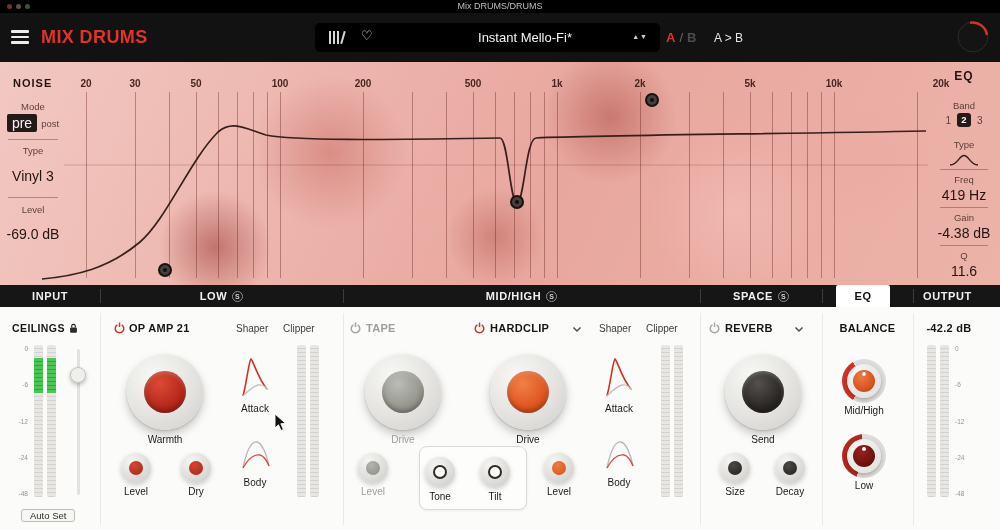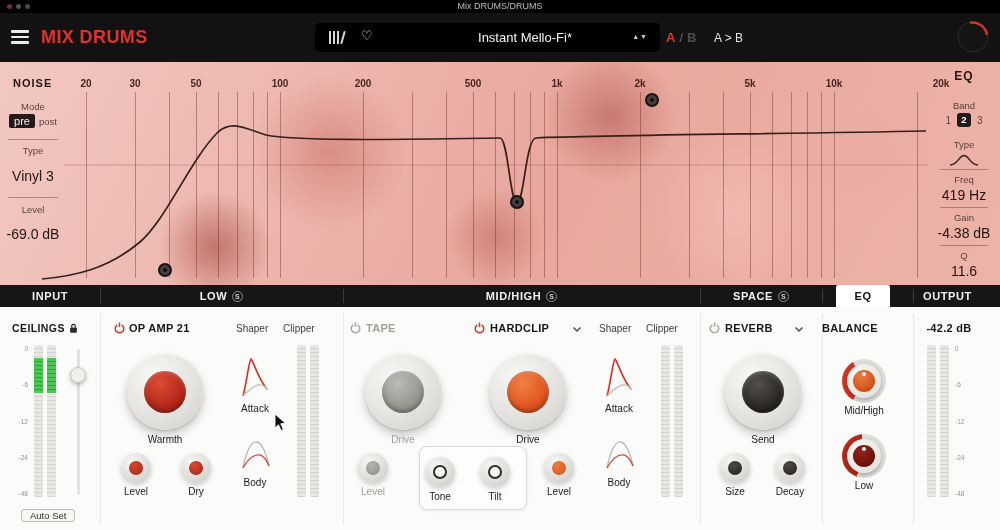--- a/index.html
+++ b/index.html
@@ -42,21 +42,21 @@
       linear-gradient(115deg, #f2c8c2 0%, #e8a79e 55%, #ecb3a9 100%);
   }
   .flabel { position:absolute; top:16px; transform:translateX(-50%); font-size:10px; font-weight:bold; color:#4a2520; }
   .sidep { position:absolute; top:0; height:223px; }
   .sidep .lbl { position:absolute; left:0; width:66px; text-align:center; font-size:9.5px; color:#5d3f39; }
   .sidep .val { position:absolute; left:0; width:66px; text-align:center; font-size:14px; color:#241410; }
   .sidep .rule { position:absolute; height:1px; background:rgba(90,35,28,0.38); }
   #noisep { left:0; width:78px; }
   #noisep .title { position:absolute; left:13px; top:15px; font-size:11px; font-weight:bold; color:#241310; letter-spacing:1px; }
   .moderow { position:absolute; left:0; top:52px; width:66px; display:flex; justify-content:center; align-items:center; gap:4px; }
-  .prebadge { background:#241a18; color:#f3f3f3; font-size:11px; padding:1px 5px; border-radius:2px; }
+  .prebadge { background:#241a18; color:#f3f3f3; font-size:14px; padding:1px 5px; border-radius:2px; }
   .postlbl { font-size:9.5px; color:#5d3f39; }
   #eqp { right:0; width:72px; }
   #eqp .lbl, #eqp .val { width:72px; }
   #eqp .title { position:absolute; left:0; top:7px; width:72px; text-align:center; font-size:12px; font-weight:bold; color:#241310; letter-spacing:1px; }
   .bandrow { position:absolute; left:0; top:51px; width:72px; display:flex; justify-content:center; align-items:center; gap:6px; }
   .bandrow .bn { font-size:10px; color:#5d3f39; }
   .bandrow .bsel { width:14px; height:14px; background:#241a18; color:#fff; border-radius:3px; font-size:9.5px; font-weight:bold; text-align:center; line-height:14px; }
   .bellwrap { position:absolute; left:0; top:90px; width:72px; text-align:center; }
 
   
@@ -451,21 +451,21 @@
     <div class="klabel" style="left:763px; top:127px">Send</div>
     <div class="smknob" style="left:720px; top:146px">
         <div class="c dark"></div>
       </div>
     <div class="klabel" style="left:735px; top:179px">Size</div>
     <div class="smknob" style="left:775px; top:146px">
         <div class="c dark"></div>
       </div>
     <div class="klabel" style="left:790px; top:179px">Decay</div>
 
-    <div class="mod-title" style="left:822px; top:15px; width:91px; text-align:left">BALANCE</div>
+    <div class="mod-title" style="left:822px; top:15px; width:91px; text-align:center">BALANCE</div>
     <div class="balknob" style="left:842px; top:52px">
       <div class="ring arc1"></div>
       <div class="face"></div>
       <div class="cc orange"></div>
       <div class="dot"></div>
     </div>
     <div class="klabel" style="left:864px; top:98px">Mid/High</div>
     <div class="balknob" style="left:842px; top:127px">
       <div class="ring arc2"></div>
       <div class="face"></div>

